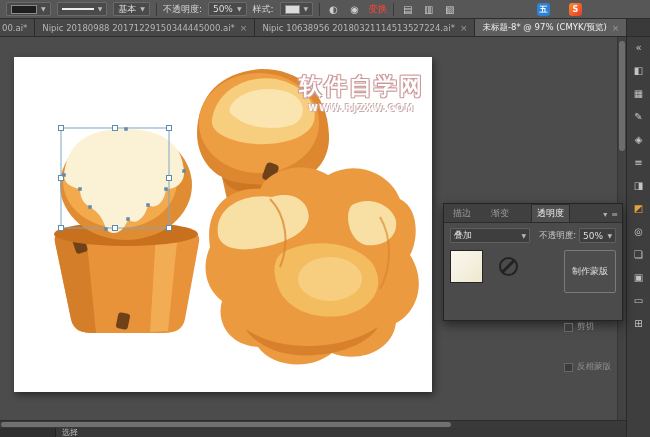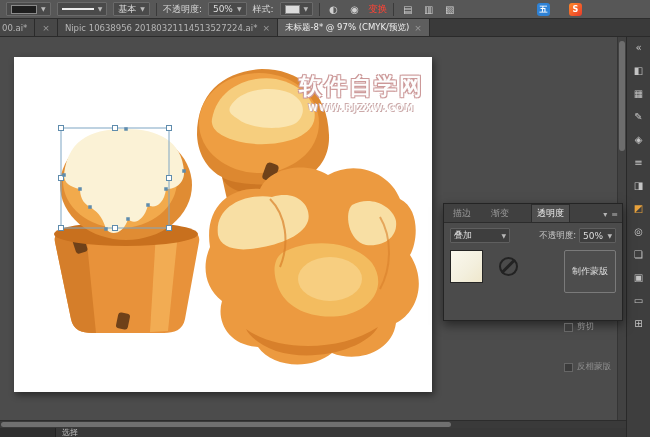--- a/index.html
+++ b/index.html
@@ -41,21 +41,21 @@
 
   
   .t-panel{position:absolute;left:443px;top:203px;width:180px;height:118px;background:#4b4b4b;border:1px solid #242424;box-shadow:0 4px 10px rgba(0,0,0,.5);z-index:10;}
   .tp-header{display:flex;align-items:flex-end;height:19px;background:#404040;border-bottom:1px solid #2c2c2c;padding:0 4px;gap:10px;}
   .tp-tab{padding:2px 5px;font-size:9px;color:#9a9a9a;white-space:nowrap;cursor:pointer;}
   .tp-tab.active{color:#eeeeee;background:#4f4f4f;border:1px solid #2c2c2c;border-bottom:none;margin-left:7px;}
   .tp-menu{margin-left:auto;display:flex;gap:4px;align-items:center;padding-bottom:3px;}
   .tp-menu span{font-size:8px;color:#b5b5b5;line-height:1;}
   .tp-body{padding:5px 6px;}
   .tp-row1{display:flex;align-items:center;}
-  .tp-select{display:flex;align-items:center;justify-content:space-between;width:60px;height:15px;background:#3e3e3e;border:1px solid #5f5f5f;border-radius:1px;padding:0 3px;font-size:9px;color:#dddddd;cursor:pointer;}
+  .tp-select{display:flex;align-items:center;justify-content:space-between;width:80px;height:15px;background:#3e3e3e;border:1px solid #5f5f5f;border-radius:1px;padding:0 3px;font-size:9px;color:#dddddd;cursor:pointer;}
   .tp-oplabel{margin-left:auto;font-size:8.5px;color:#c6c6c6;white-space:nowrap;}
   .tp-opselect{margin-left:3px;width:37px;}
   .tp-row2{margin-top:7px;display:flex;align-items:flex-start;gap:9px;}
   .tp-thumb{width:33px;height:33px;border:1px solid #252525;background:linear-gradient(135deg,#faf8ef 0%,#f3efdd 60%,#efe7cc 100%);}
   .no-mask{width:33px;height:33px;display:flex;align-items:center;justify-content:center;}
   .no-circle{width:19px;height:19px;border:2.5px solid #232323;border-radius:50%;position:relative;}
   .no-circle::after{content:"";position:absolute;left:-2px;top:6px;width:18px;height:2.5px;background:#232323;transform:rotate(-45deg);}
   .tp-right{margin-left:auto;display:flex;flex-direction:column;align-items:flex-start;gap:4px;}
   .mask-btn{font-size:9px;color:#dddddd;background:#4d4d4d;border:1px solid #7a7a7a;border-radius:2px;padding:14px 7px;white-space:nowrap;cursor:pointer;}
   .chk-row{display:flex;align-items:center;gap:4px;font-size:8.5px;color:#8f8f8f;white-space:nowrap;margin-top:24px;}
@@ -114,20 +114,21 @@
       <span class="tray-icon ime">五</span>
       <span class="tray-icon assist">S</span>
     </div>
   </div>
 
   <div class="tab-bar">
     <div class="tab first">
       <span>00.ai*</span>
     </div>
     <div class="tab">
+      <span>Nipic 20180988 20171229150344445000.ai*</span>
       <span class="tab-close">×</span>
     </div>
     <div class="tab">
       <span>Nipic 10638956 20180321114513527224.ai*</span>
       <span class="tab-close">×</span>
     </div>
     <div class="tab active">
       <span>未标题-8* @ 97% (CMYK/预览)</span>
       <span class="tab-close">×</span>
     </div>

